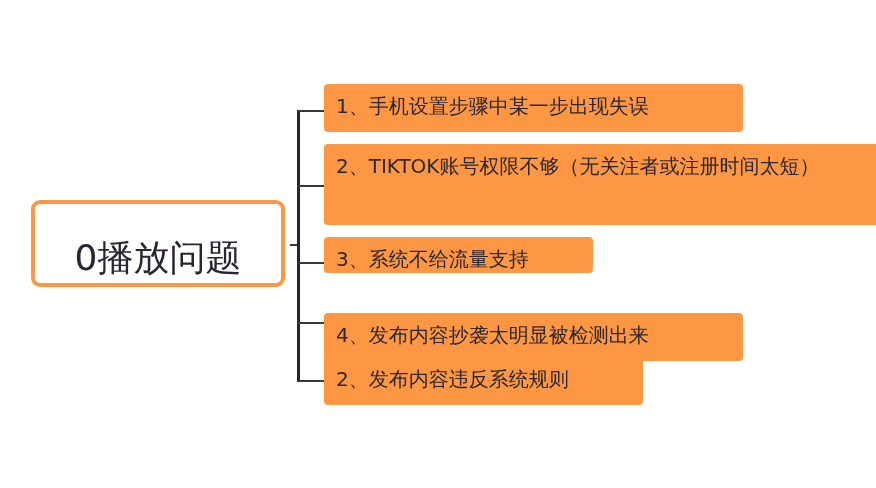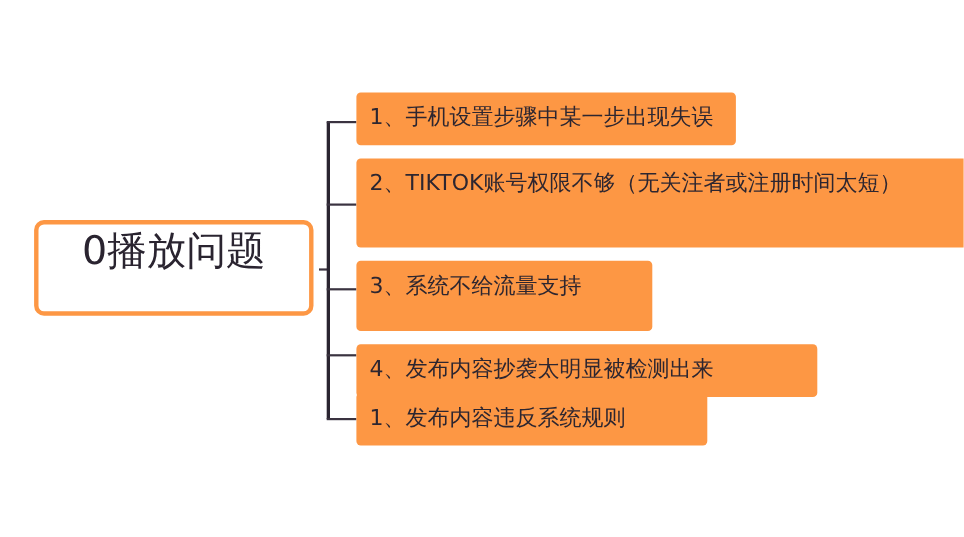--- a/index.html
+++ b/index.html
@@ -1,20 +1,20 @@
 <!DOCTYPE html>
 <html><head>
 <meta charset="utf-8">
 <style>
   html, body { margin:0; padding:0; }
   body { width:876px; height:488px; background:#ffffff; position:relative; overflow:hidden;
          font-family:"DejaVu Sans", "Liberation Sans", sans-serif; }
   .root { position:absolute; left:31px; top:200px; width:254px; height:87px;
           border:4px solid #fd9744; border-radius:9px; background:#fff;
-          display:flex; align-items:flex-start; justify-content:center; box-sizing:border-box; }
+          display:flex; align-items:flex-end; justify-content:center; box-sizing:border-box; }
   .root span { font-size:36px; color:#2a2430; letter-spacing:0px; }
   .connector { position:absolute; left:290px; top:244px; width:8px; height:2px; background:#3a3340; }
   .bracket { position:absolute; left:297px; top:111px; width:3px; height:270px; background:#2a2430; }
   .branch { position:absolute; left:297px; height:2px; width:27px; background:#3a3340; }
   .node { position:absolute; left:324px; background:#fd9744; border-radius:4px;
           color:#2d2630; font-size:20px; line-height:26px; padding:9px 13px 10px 12px; box-sizing:border-box; }
 </style>
 </head>
 <body>
 
@@ -24,31 +24,31 @@
 
 <div class="connector"></div>
 <div class="bracket"></div>
 
 <div class="branch" style="top:110px;"></div>
 <div class="branch" style="top:185px;"></div>
 <div class="branch" style="top:262px;"></div>
 <div class="branch" style="top:322px;"></div>
 <div class="branch" style="top:380px;"></div>
 
-<div class="node" style="top:84px; width:345px; height:48px;">
+<div class="node" style="top:84px; width:419px; height:48px;">
   <span>1、手机设置步骤中某一步出现失误</span>
 </div>
 
 <div class="node" style="top:144px; width:596px; height:81px;">
   <span>2、TIKTOK账号权限不够（无关注者或注册时间太短）</span>
 </div>
 
-<div class="node" style="top:237px; width:269px; height:64px;">
+<div class="node" style="top:237px; width:269px; height:36px;">
   <span>3、系统不给流量支持</span>
 </div>
 
 <div class="node" style="top:297px; width:419px; height:48px;margin-top:16px;">
   <span>4、发布内容抄袭太明显被检测出来</span>
 </div>
 
 <div class="node" style="top:357px; width:319px; height:48px;">
-  <span>1、发布内容违反系统规则</span>
+  <span>2、发布内容违反系统规则</span>
 </div>
 
 </body></html>

